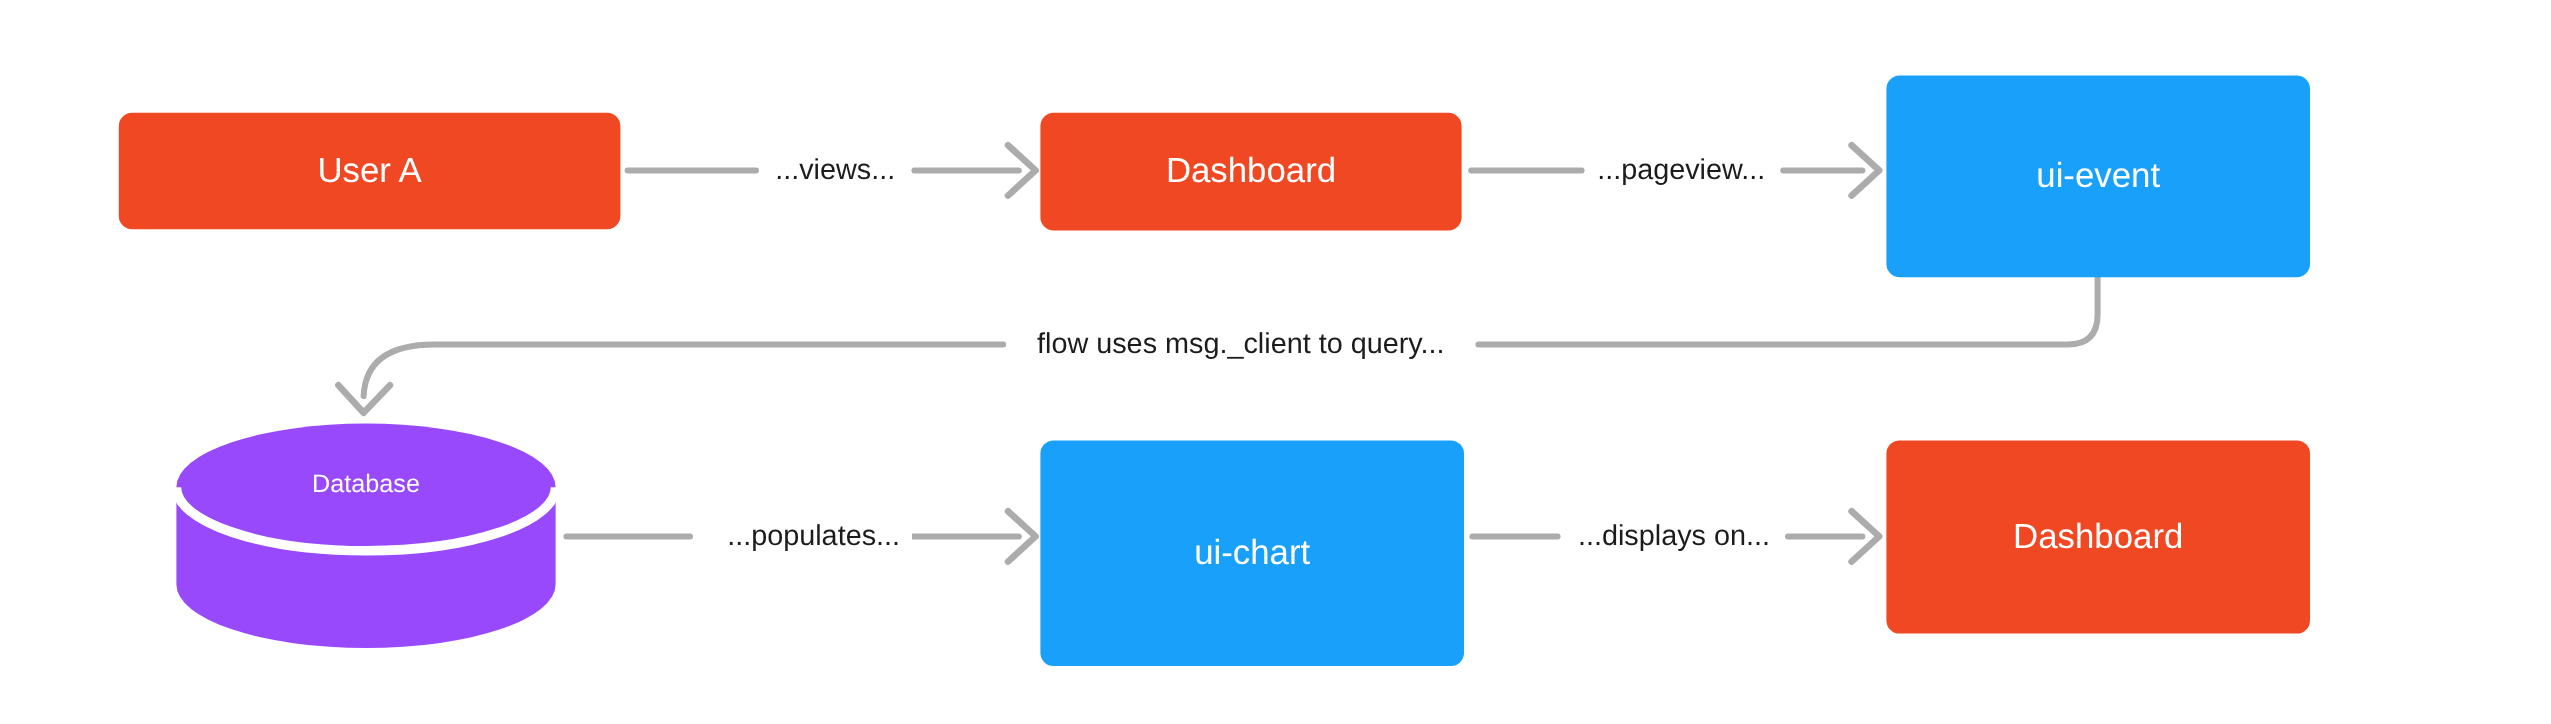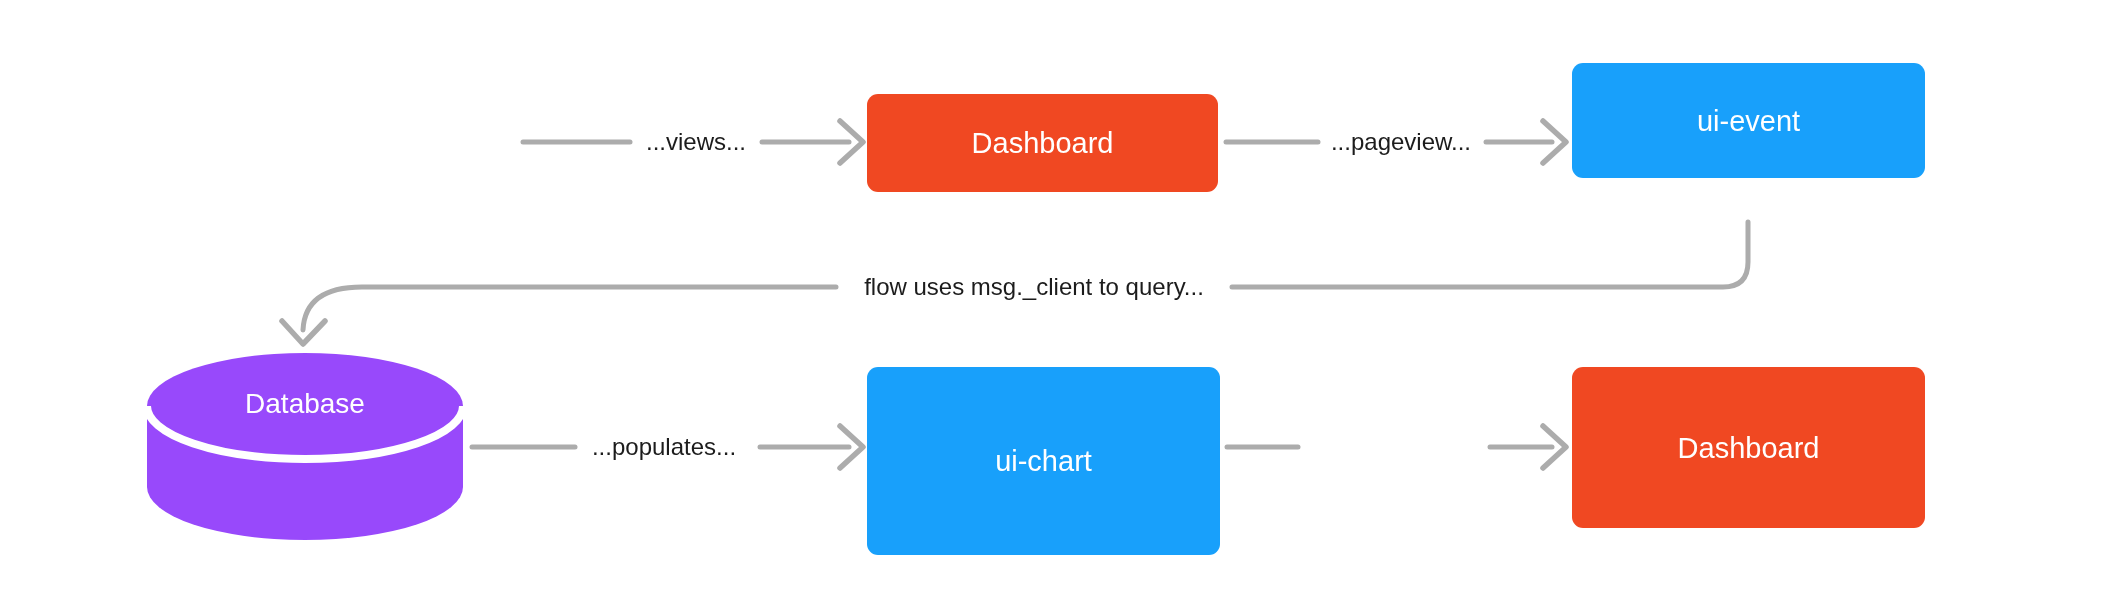--- a/index.html
+++ b/index.html
@@ -19,21 +19,21 @@
   }
   .node-orange{background:#F04822;}
   .node-blue{background:#18A0FB;}
   .wire-label{
     position:absolute;transform:translate(-50%,-50%);
     font-size:24px;color:#1C1C1C;background:#FFFFFF;
     padding:0 10px;white-space:nowrap;line-height:32px;
   }
   .db-label{
     position:absolute;transform:translate(-50%,-50%);
-    color:#FFFFFF;font-size:28px;font-weight:500;white-space:nowrap;
+    color:#FFFFFF;font-size:21px;font-weight:500;white-space:nowrap;
   }
 </style>
 </head>
 <body>
 
 <div class="canvas">
 
   <svg class="wires" width="2126" height="603" viewBox="0 0 2126 603">
 
     <g>
@@ -66,37 +66,41 @@
       <path class="arrowhead" d="M1543 426 L1566 447 L1543 468"></path>
     </g>
 
     <g>
       <path class="db-fill" d="M147 406 V487 A158 53 0 0 0 463 487 V406 Z"></path>
       <ellipse class="db-fill" cx="305" cy="406" rx="158" ry="53"></ellipse>
       <path class="db-divider" d="M147 406 A158 53 0 0 0 463 406"></path>
     </g>
   </svg>
 
+  <div class="node node-orange" style="left:99px;top:94px;width:418px;height:97px;">
+    <span>User A</span>
+  </div>
 
   <div class="node node-orange" style="left:867px;top:94px;width:351px;height:98px;">
     <span>Dashboard</span>
   </div>
 
-  <div class="node node-blue" style="left:1572px;top:63px;width:353px;height:115px;">
+  <div class="node node-blue" style="left:1572px;top:63px;width:353px;height:168px;">
     <span>ui-event</span>
   </div>
 
   <div class="node node-blue" style="left:867px;top:367px;width:353px;height:188px;">
     <span>ui-chart</span>
   </div>
 
   <div class="node node-orange" style="left:1572px;top:367px;width:353px;height:161px;">
     <span>Dashboard</span>
   </div>
 
   <div class="db-label" style="left:305px;top:404px;">Database</div>
 
   <div class="wire-label" style="left:696px;top:142px;">...views...</div>
   <div class="wire-label" style="left:1401px;top:142px;">...pageview...</div>
   <div class="wire-label" style="left:1034px;top:287px;">flow uses msg._client to query...</div>
-  <div class="wire-label" style="left:664px;top:447px;">...populates...</div>
+  <div class="wire-label" style="left:678px;top:447px;">...populates...</div>
+  <div class="wire-label" style="left:1395px;top:447px;">...displays on...</div>
 
 </div>
 
 </body></html>

